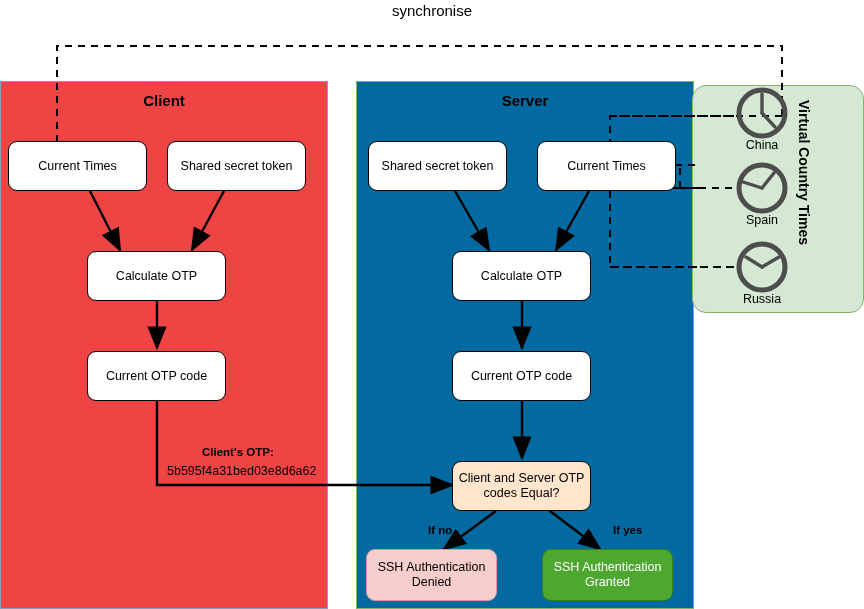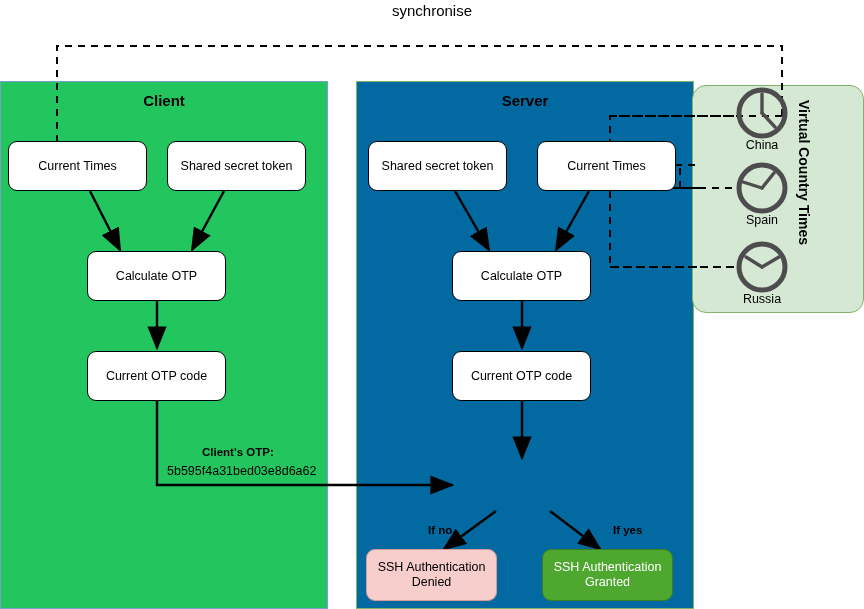--- a/index.html
+++ b/index.html
@@ -21,21 +21,21 @@
 </style>
 </head>
 <body>
 
 <div id="stage">
 
   <div class="title-wrap" style="left:232px;top:0px;width:400px;">
     <div>synchronise</div>
   </div>
 
-  <div class="panel" id="clientPanel" style="left:0px;top:81px;width:328px;height:528px;border:1px solid #7f9ec9;background:#22c55e;">
+  <div class="panel" id="clientPanel" style="left:0px;top:81px;width:328px;height:528px;border:1px solid #7f9ec9;background:#ef4444;">
     <div class="panel-title" style="top:10px;">Client</div>
   </div>
 
   <div class="panel" id="serverPanel" style="left:356px;top:81px;width:338px;height:528px;border:1px solid #82b366;background:#0369a1;">
     <div class="panel-title" style="top:10px;">Server</div>
   </div>
 
   <div class="panel" id="vtPanel" style="left:692px;top:85px;width:172px;height:228px;border:1px solid #82b366;
               background:#d5e8d4;border-radius:14px;"></div>
   <div class="vert-title" style="left:812px;top:100px;">Virtual Country Times</div>
@@ -100,20 +100,25 @@
   <div class="txt" style="left:167px;top:464px;">5b595f4a31bed03e8d6a62</div>
 
   <div class="node" style="left:368px;top:141px;width:139px;height:50px;background:#ffffff;border:1.6px solid #000;">Shared secret token</div>
 
   <div class="node" style="left:537px;top:141px;width:139px;height:50px;background:#ffffff;border:1.6px solid #000;">Current Times</div>
 
   <div class="node" style="left:452px;top:251px;width:139px;height:50px;background:#ffffff;border:1.6px solid #000;">Calculate OTP</div>
 
   <div class="node" style="left:452px;top:351px;width:139px;height:50px;background:#ffffff;border:1.6px solid #000;">Current OTP code</div>
 
+  <div class="node" style="left:452px;top:461px;width:139px;height:50px;background:#ffe6cc;border:1.6px solid #000;
+              flex-direction:column;">
+    <span>Client and Server OTP</span>
+    <span>codes Equal?</span>
+  </div>
 
   <div class="lbl" style="left:414px;top:524px;margin-left:14px;">If no</div>
   <div class="lbl" style="left:613px;top:524px;">If yes</div>
 
   <div class="node" style="left:366px;top:549px;width:131px;height:52px;background:#f8cecc;border:1.6px solid #d79b9b;
               flex-direction:column;color:#000;">
     <span>SSH Authentication</span>
     <span>Denied</span>
   </div>
 

